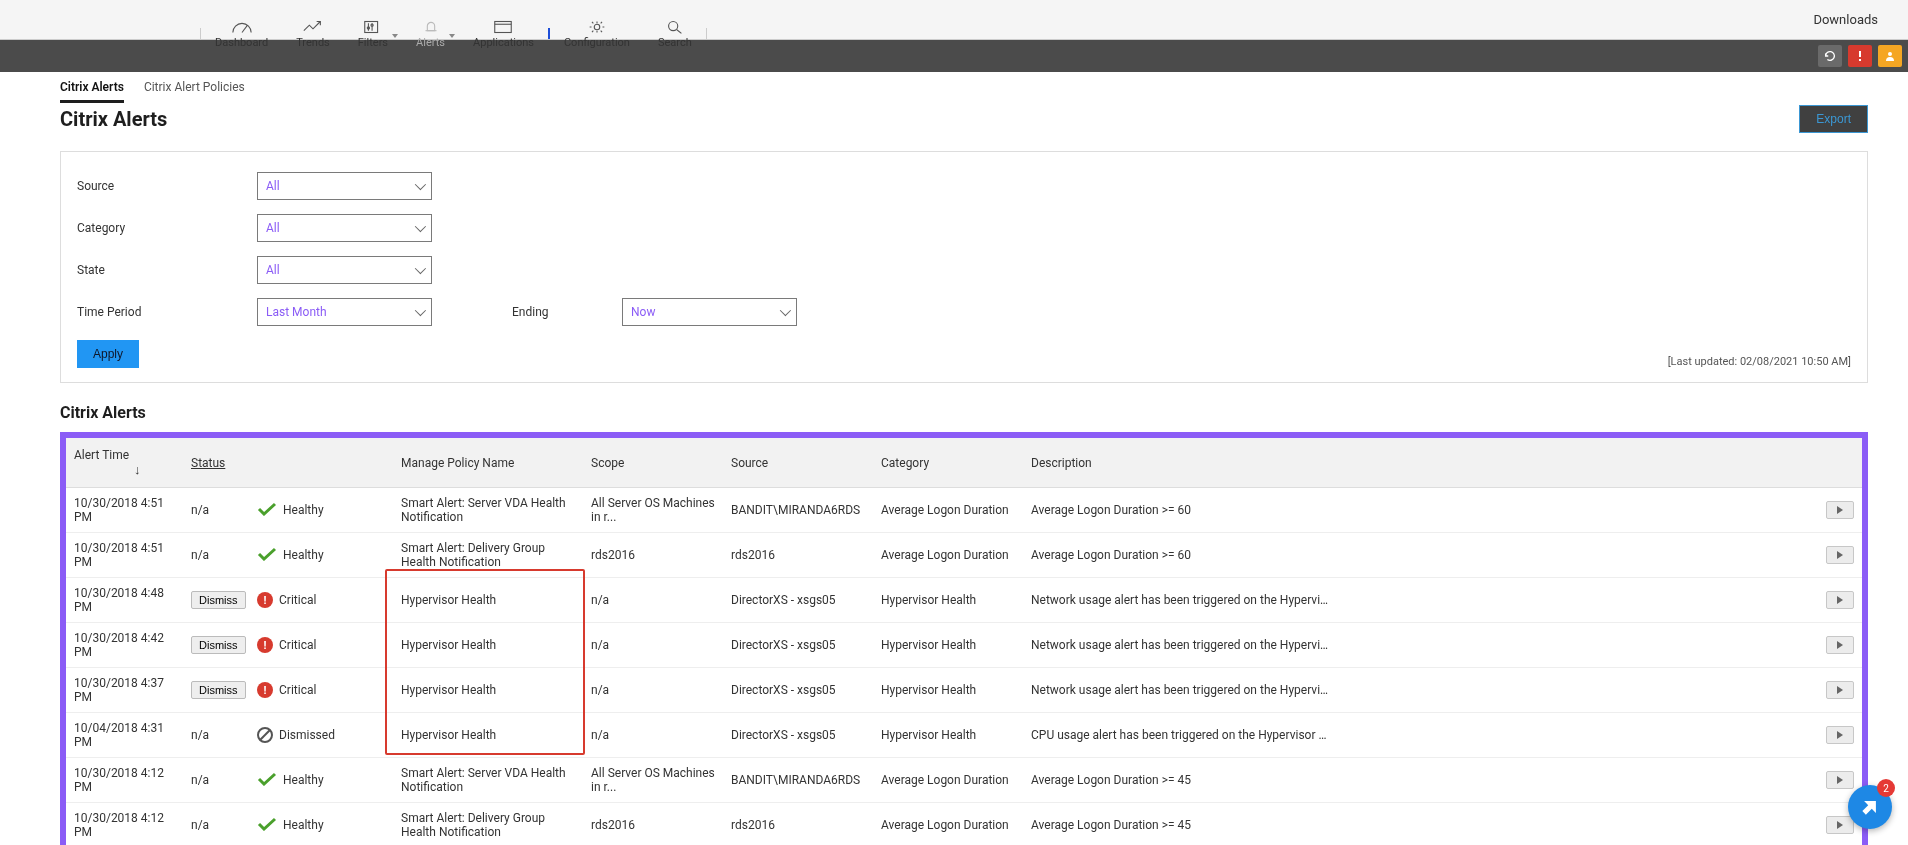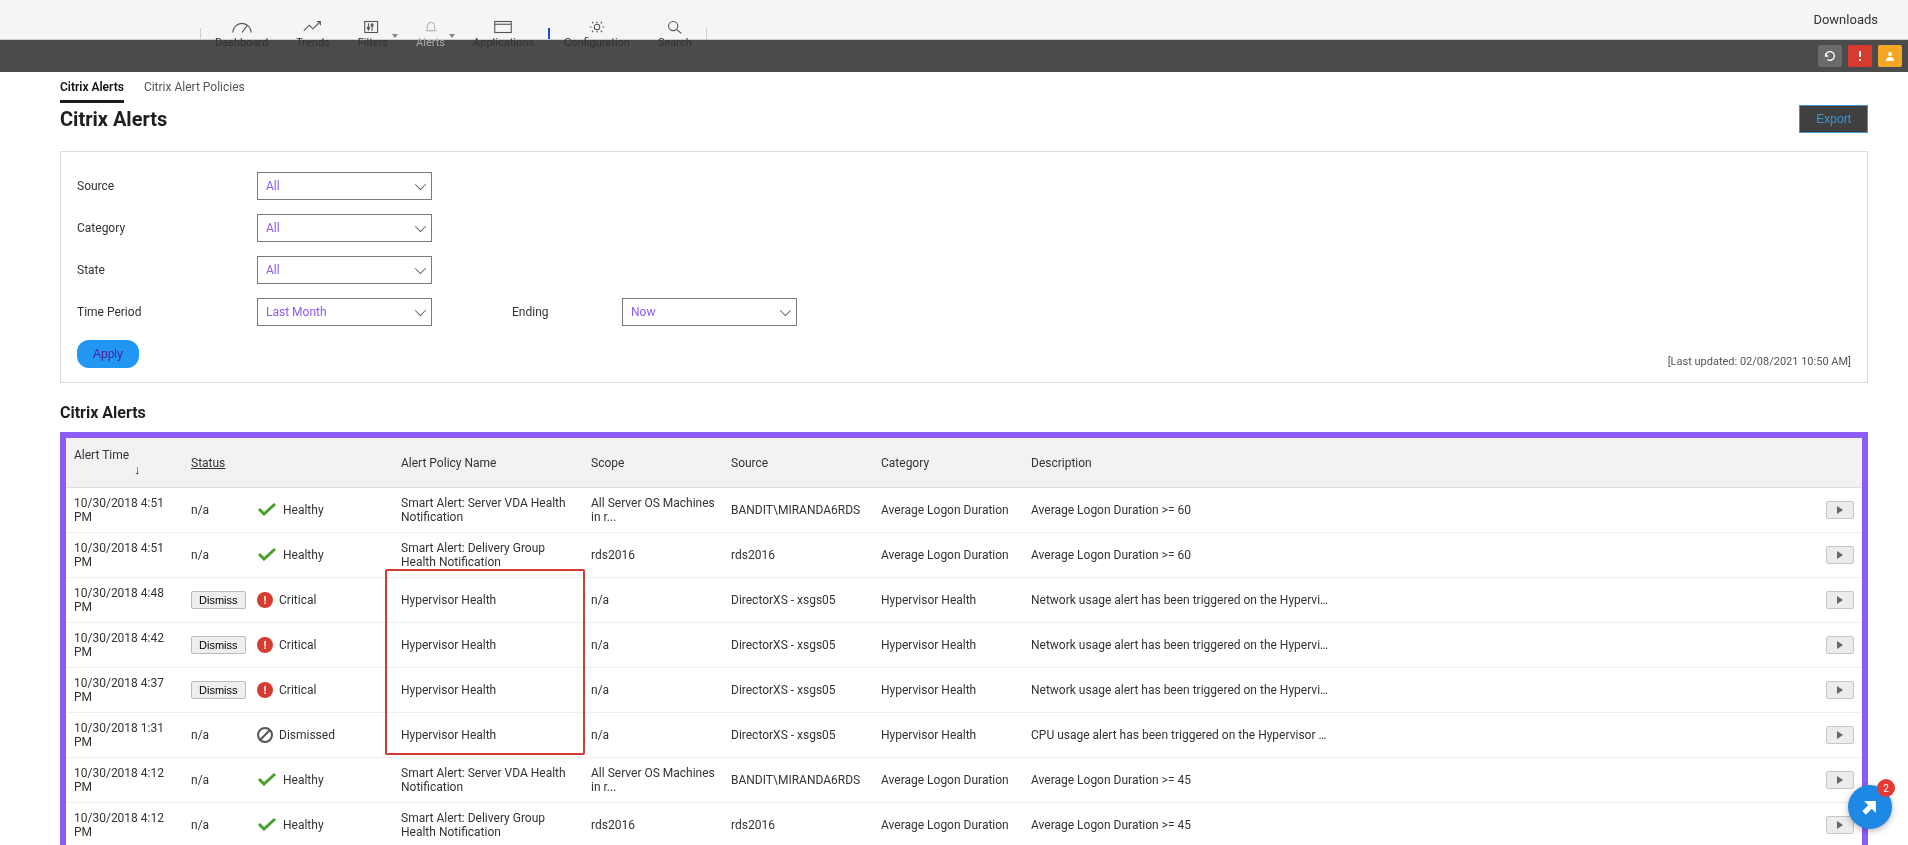--- a/index.html
+++ b/index.html
@@ -173,25 +173,25 @@
   .combo .chev {
     width: 8px; height: 8px;
     border-right: 1.5px solid #666;
     border-bottom: 1.5px solid #666;
     transform: rotate(45deg) translateY(-2px);
   }
   .ending-label { margin-left: 80px; width: 110px; }
   .apply-btn {
     background: #2196f3;
     border: none;
-    color: #4c1d95;
+    color: #0f172a;
     padding: 7px 16px;
     font-size: 12px;
     cursor: pointer;
-    border-radius: 12px;
+    border-radius: 0;
   }
   .lastupdated {
     text-align: right;
     font-size: 11px;
     color: #555;
     margin-top: -4px;
   }
 
   
   .section-title {
@@ -469,21 +469,21 @@
 
   <div style="position:relative;">
   <table class="alerts-table" id="alerts-table">
     <thead>
       <tr>
         <th class="col-time">
           <span>Alert Time</span>
           <span class="sort-arrow">↓</span>
         </th>
         <th class="col-status">Status</th>
-        <th class="col-policy">Alert Policy Name</th>
+        <th class="col-policy">Manage Policy Name</th>
         <th class="col-scope">Scope</th>
         <th class="col-source">Source</th>
         <th class="col-cat">Category</th>
         <th class="col-desc">Description</th>
         <th class="col-action"></th>
       </tr>
     </thead>
     <tbody id="alerts-body">
           <tr>
             <td>
@@ -615,21 +615,21 @@
             </td>
             <td>
               <div class="row-btn">
                 <span class="tri"></span>
               </div>
             </td>
           </tr>
           <tr>
             <td>
               <div style="display: flex; align-items: center; gap: 14px;">
-                <span>10/30/2018 1:31 PM</span>
+                <span>10/04/2018 4:31 PM</span>
               </div>
             </td>
             <td>
               <div class="status-wrap">
                 <span class="dismiss-col"><span>n/a</span></span>
                 <span class="ico-dismiss"></span>
                 <span>Dismissed</span>
               </div>
             </td>
             <td class="policy-cell">Hypervisor Health</td>

